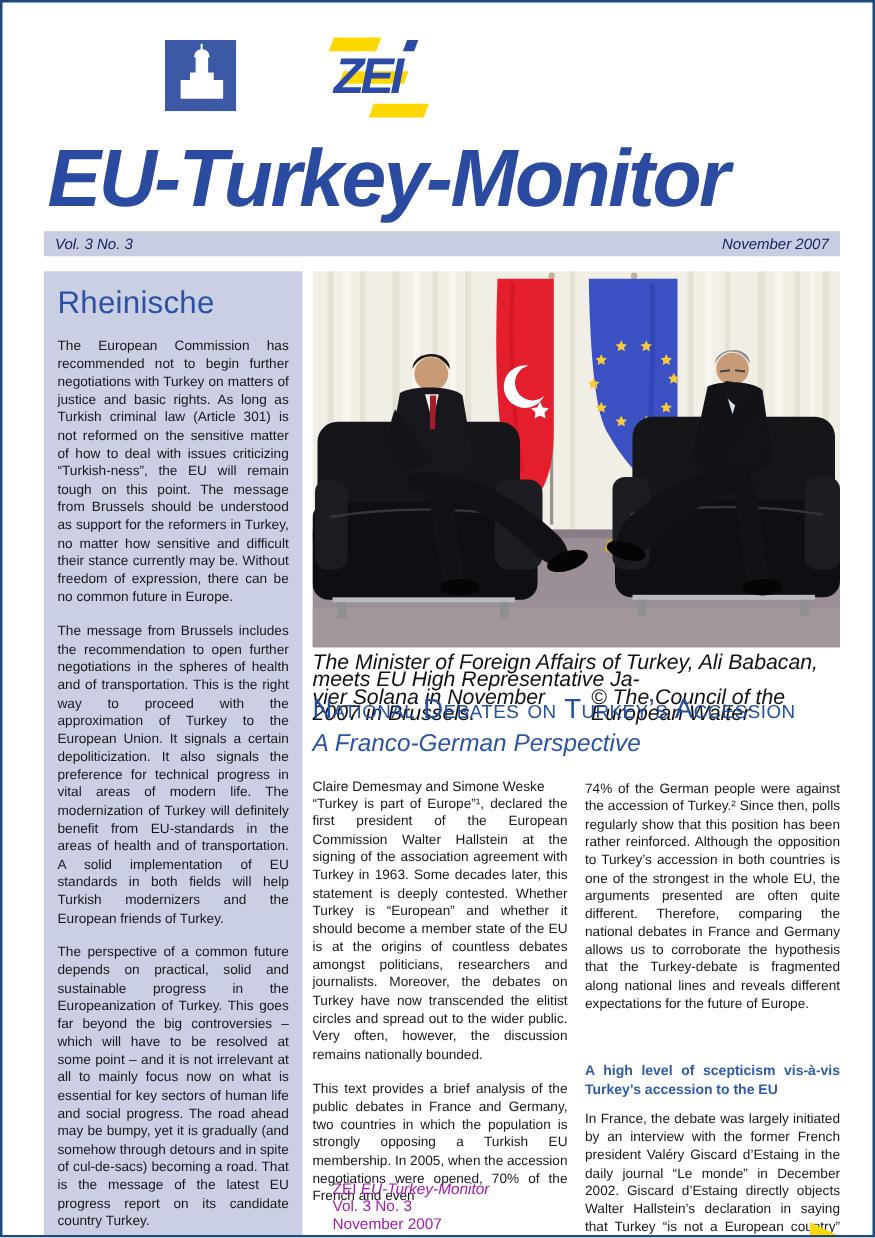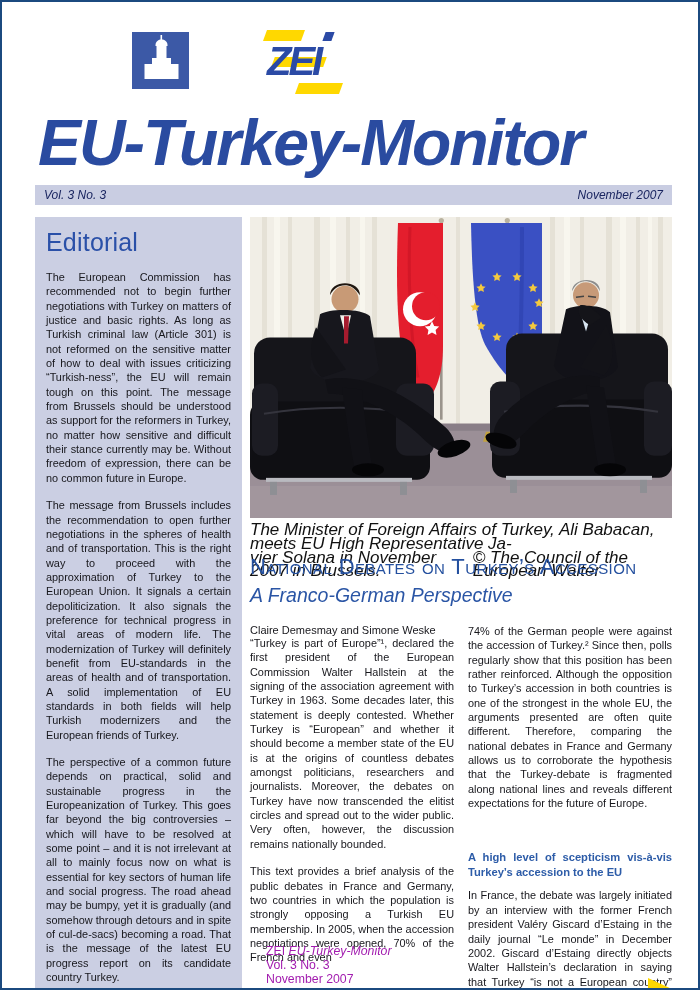--- a/index.html
+++ b/index.html
@@ -103,21 +103,21 @@
   </div>
 
 
   <div class="masthead-title">EU-Turkey-Monitor</div>
   <div class="vol-bar">
     <span>Vol. 3 No. 3</span>
     <span>November 2007</span>
   </div>
 
   <aside class="editorial">
-    <h2>Editorial</h2>
+    <h2>Rheinische</h2>
     <p class="p">The European Commission has recommended not to begin further negotiations with Turkey on matters of justice and basic rights. As long as Turkish criminal law (Article 301) is not reformed on the sensitive matter of how to deal with issues criticizing “Turkish-ness”, the EU will remain tough on this point. The message from Brussels should be understood as support for the reformers in Turkey, no matter how sensitive and difficult their stance currently may be. Without freedom of expression, there can be no common future in Europe.</p>
     <p class="p">The message from Brussels includes the recommendation to open further negotiations in the spheres of health and of transportation. This is the right way to proceed with the approximation of Turkey to the European Union. It signals a certain depoliticization. It also signals the preference for technical progress in vital areas of modern life. The modernization of Turkey will definitely benefit from EU-standards in the areas of health and of transportation. A solid implementation of EU standards in both fields will help Turkish modernizers and the European friends of Turkey.</p>
     <p class="p">The perspective of a common future depends on practical, solid and sustainable progress in the Europeanization of Turkey. This goes far beyond the big controversies – which will have to be resolved at some point – and it is not irrelevant at all to mainly focus now on what is essential for key sectors of human life and social progress. The road ahead may be bumpy, yet it is gradually (and somehow through detours and in spite of cul-de-sacs) becoming a road. That is the message of the latest EU progress report on its candidate country Turkey.</p>
 
   </aside>
 
   <div class="main">
 
     <svg class="photo" viewBox="0 0 422 300" preserveAspectRatio="none">
 

